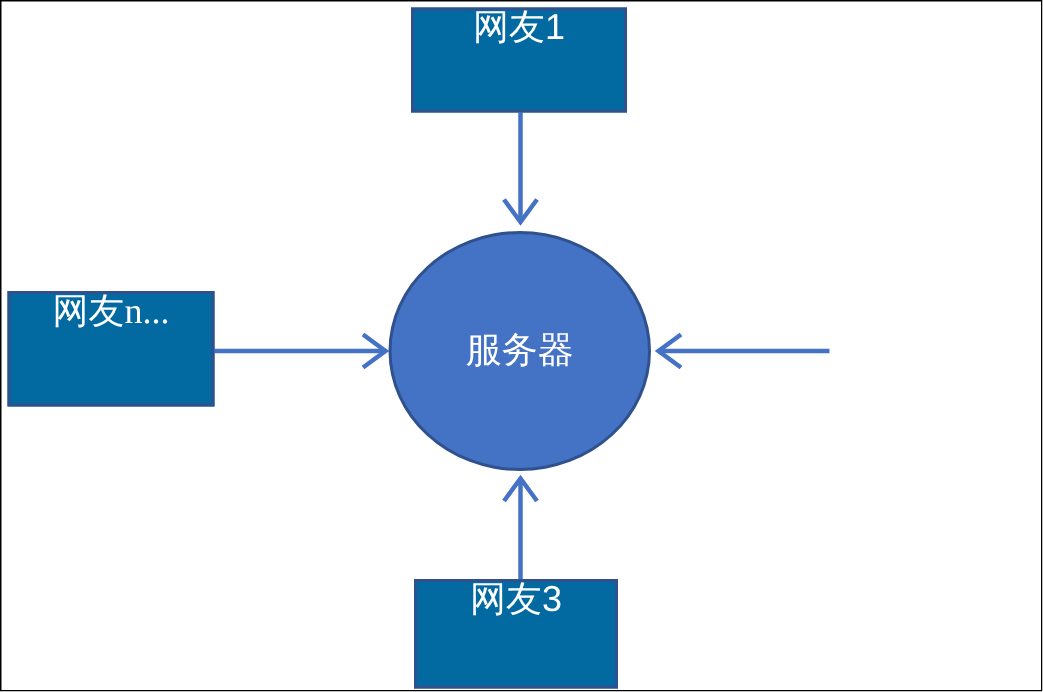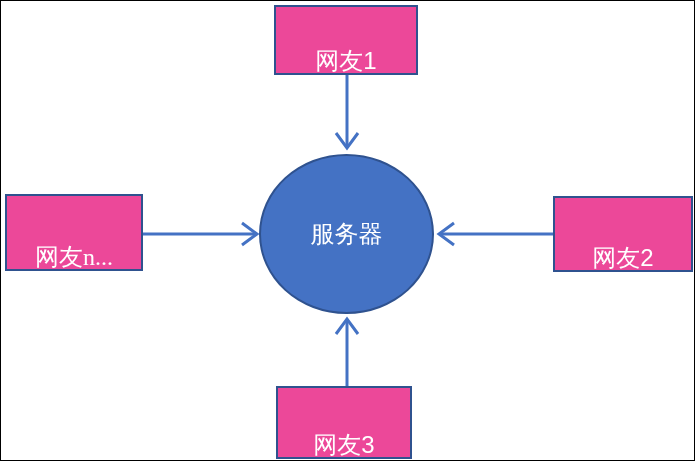--- a/index.html
+++ b/index.html
@@ -13,25 +13,25 @@
     width: 695px;
     height: 461px;
     box-sizing: border-box;
     border: 1px solid #000000;
     background: #ffffff;
     overflow: hidden;
   }
   .node-rect {
     position: absolute;
     box-sizing: border-box;
-    background: #ec4899;
+    background: #0369a1;
     border: 2px solid #2f528f;
     color: #ffffff;
     display: flex;
-    align-items: flex-end;
+    align-items: flex-start;
     justify-content: center;
     font-size: 24px;
     line-height: 1;
     text-align: center;
   }
   .node-ellipse {
     position: absolute;
     box-sizing: border-box;
     background: #4472c4;
     border: 2px solid #2f528f;
@@ -93,23 +93,20 @@
   </svg>
 
   <div id="node-netizen-1" class="node-rect">
     <span>网友1</span>
   </div>
 
   <div id="node-netizen-n" class="node-rect">
     <span>网友n...</span>
   </div>
 
-  <div id="node-netizen-2" class="node-rect">
-    <span>网友2</span>
-  </div>
 
   <div id="node-netizen-3" class="node-rect">
     <span>网友3</span>
   </div>
 
   <div id="node-server" class="node-ellipse">
     <span>服务器</span>
   </div>
 
 </div>

